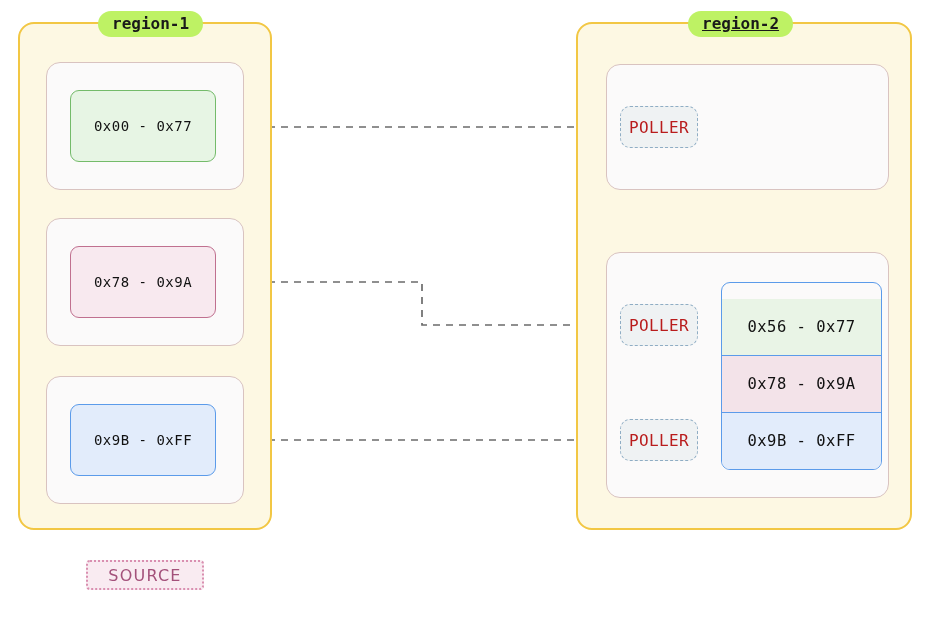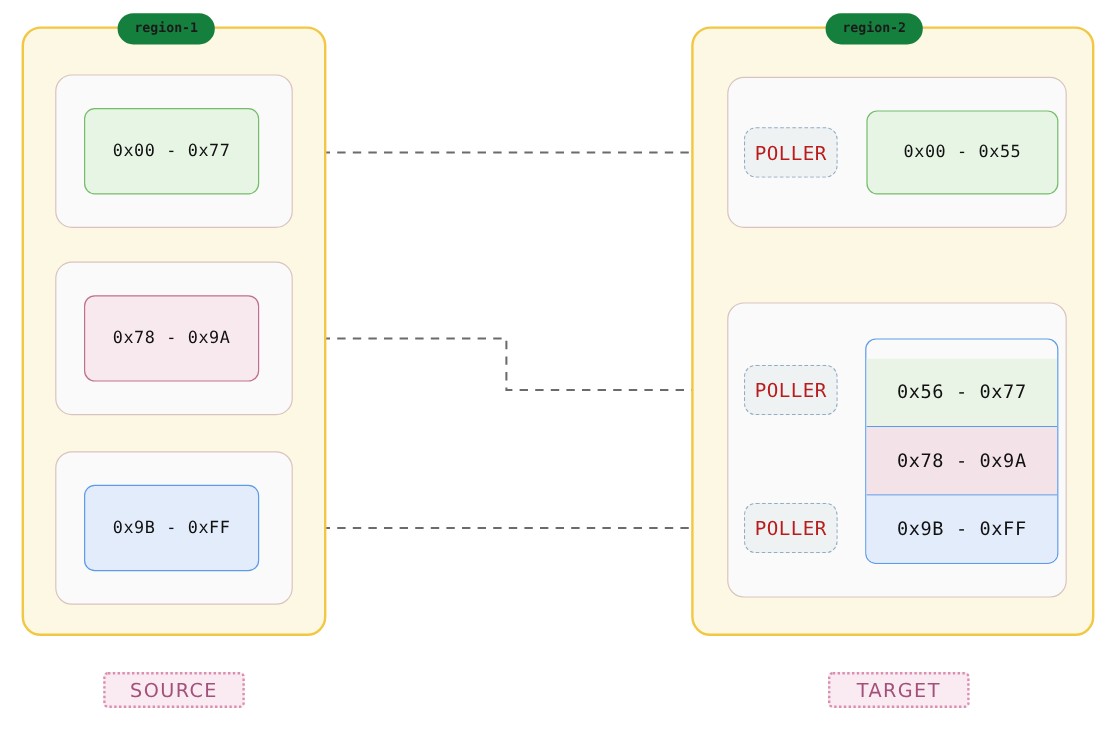--- a/index.html
+++ b/index.html
@@ -26,25 +26,25 @@
   .region {
     position: absolute;
     border: 2px solid #f2c744;
     background: #fdf8e3;
     border-radius: 16px;
     box-sizing: border-box;
   }
   .region-label {
     position: absolute;
     top: -13px;
-    background: #15803d;
+    background: #bef264;
     color: #1a1a1a;
     font-family: "DejaVu Sans Mono", "Liberation Mono", monospace;
     font-weight: bold;
-    font-size: 11px;
+    font-size: 16px;
     line-height: 26px;
     height: 26px;
     padding: 0 14px;
     border-radius: 13px;
     white-space: nowrap;
   }
 
   
   .slot {
     position: absolute;
@@ -179,33 +179,31 @@
 
   <div class="slot" style="left:46px; top:218px; width:198px; height:128px;"></div>
   <div class="memblock mem-pink" style="left:70px; top:246px; width:146px; height:72px;">0x78 - 0x9A</div>
 
   <div class="slot" style="left:46px; top:376px; width:198px; height:128px;"></div>
   <div class="memblock mem-blue" style="left:70px; top:404px; width:146px; height:72px;">0x9B - 0xFF</div>
 
   <div class="badge" style="left:86px; top:560px; width:118px; height:30px;">SOURCE</div>
 
   <div class="region" style="left:576px; top:22px; width:336px; height:508px;">
-    <div class="region-label" style="left:110px;">region-2</div>
+    <div class="region-label" style="left:110px;text-decoration:underline;">region-2</div>
   </div>
 
   <div class="slot" style="left:606px; top:64px; width:283px; height:126px;"></div>
   <div class="poller" style="left:620px; top:106px; width:78px; height:42px;">POLLER</div>
-  <div class="memblock mem-green" style="left:722px; top:92px; width:160px; height:70px;">0x00 - 0x55</div>
 
   <div class="slot" style="left:606px; top:252px; width:283px; height:246px;"></div>
 
   <div class="poller" style="left:620px; top:304px; width:78px; height:42px;">POLLER</div>
   <div class="poller" style="left:620px; top:419px; width:78px; height:42px;">POLLER</div>
 
   <div class="stack" style="left:721px; top:282px; width:161px; height:188px;">
     <div class="seg seg-green">0x56 - 0x77</div>
     <div class="seg seg-pink">0x78 - 0x9A</div>
     <div class="seg seg-blue">0x9B - 0xFF</div>
   </div>
 
-  <div class="badge" style="left:690px; top:560px; width:118px; height:30px;">TARGET</div>
 
 </div>
 
 </body></html>

